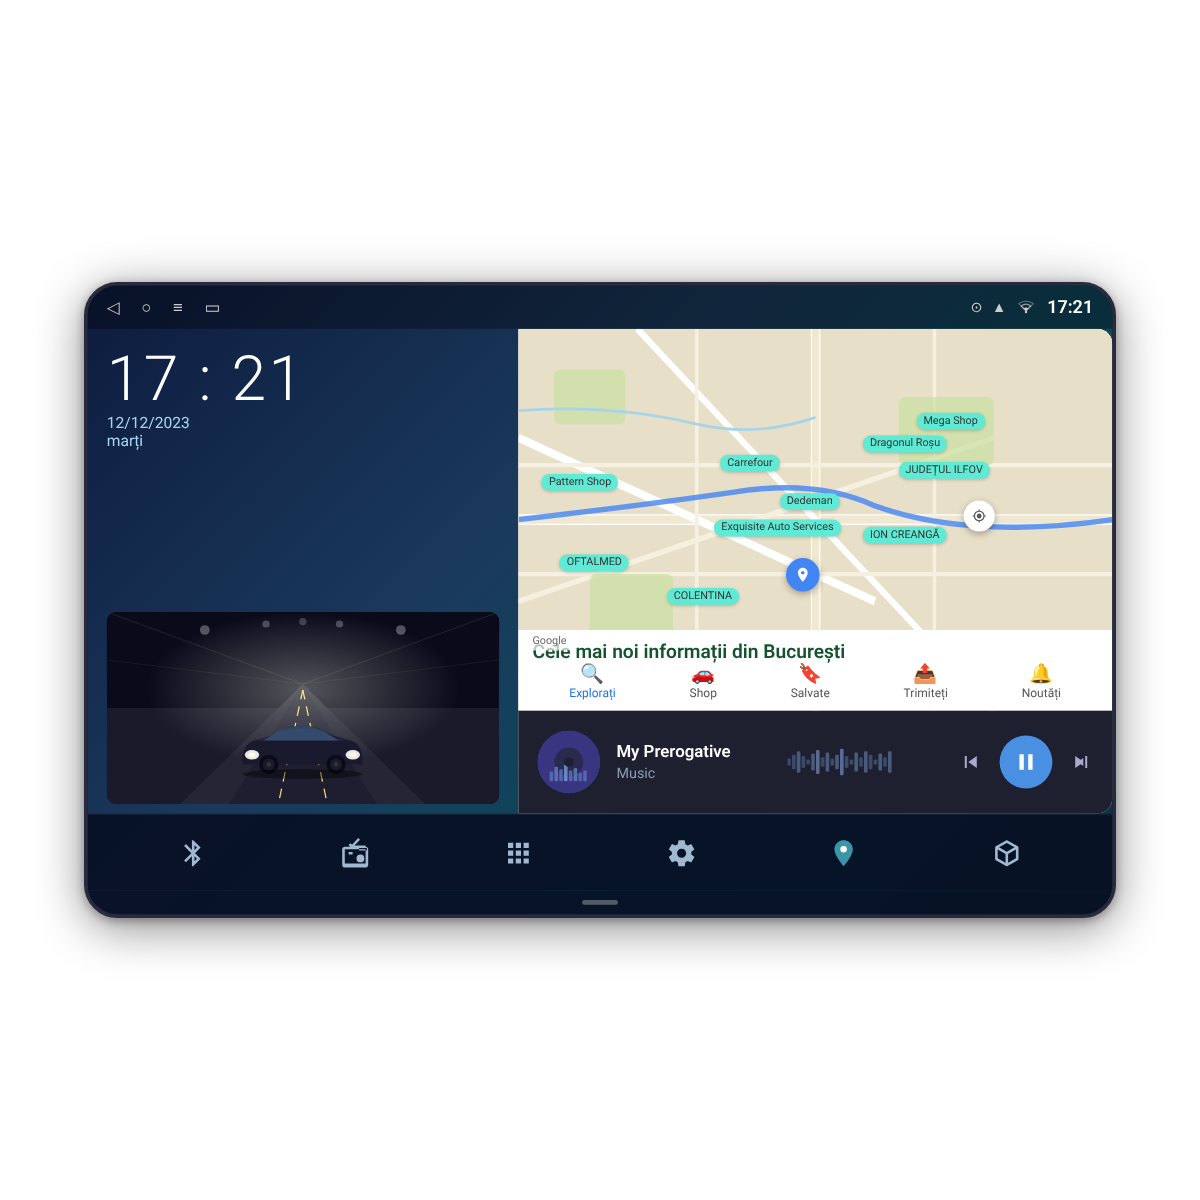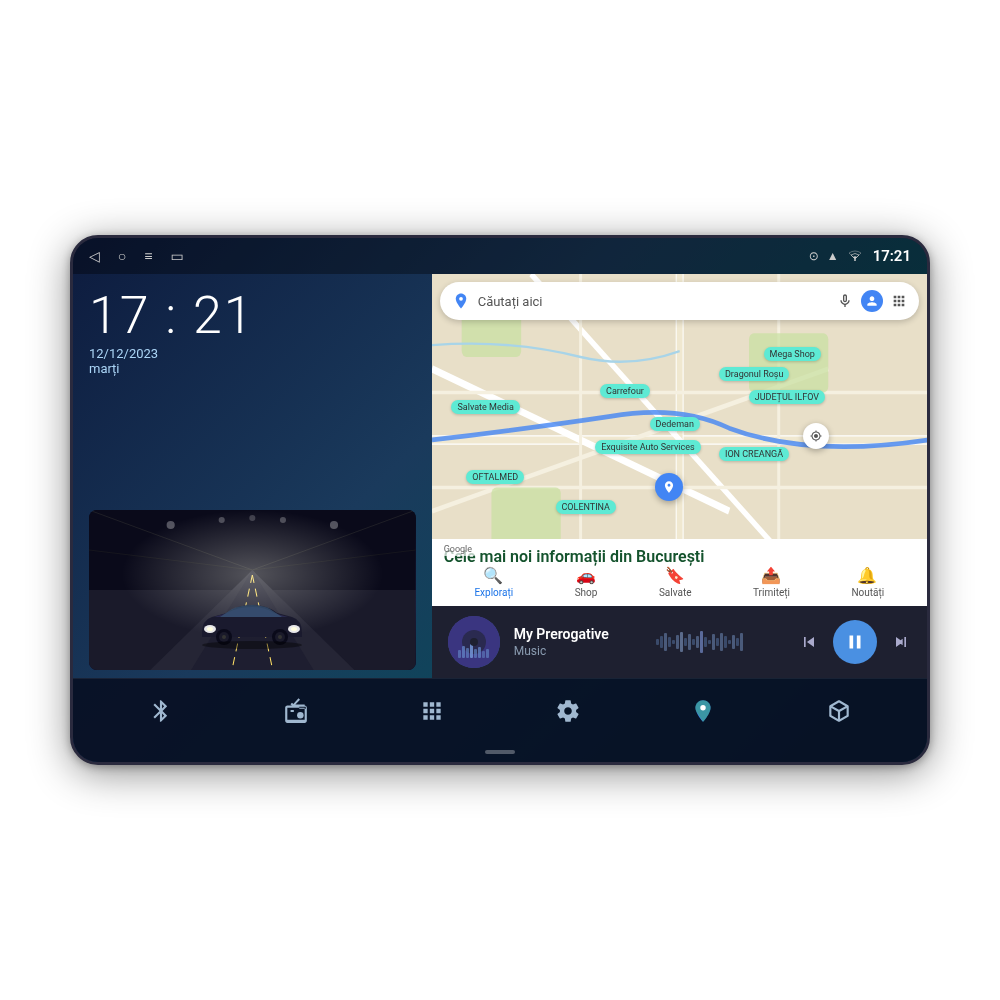--- a/index.html
+++ b/index.html
@@ -53,20 +53,21 @@
     .status-time {
       color: #fff; font-size: 15px; font-weight: 600;
     }
 
     
     .main-content {
       flex: 1;
       display: flex;
       gap: 0;
       overflow: hidden;
+      border-radius: 13px;
     }
 
     
     .left-panel {
       width: 42%;
       display: flex; flex-direction: column;
       padding: 12px 16px 8px 16px;
       background: transparent;
       position: relative;
     }
@@ -196,21 +197,21 @@
       width: 26px; height: 26px;
       background: #fff;
       border-radius: 50%;
       display: flex; align-items: center; justify-content: center;
       color: #333; font-size: 12px;
       box-shadow: 0 2px 6px rgba(0,0,0,0.3);
     }
 
     
     .music-player {
-      height: 72px;
+      height: 86px;
       background: #1e2030;
       display: flex; align-items: center;
       padding: 0 16px;
       gap: 14px;
       flex-shrink: 0;
     }
     .music-album-art {
       width: 52px; height: 52px;
       border-radius: 50%;
       background: linear-gradient(135deg, #4a3f8c, #2d5a8c);
@@ -408,21 +409,21 @@
             <rect x="30" y="30" width="60" height="40" rx="5" fill="#c8dfa0" opacity="0.7"></rect>
             <rect x="320" y="50" width="80" height="50" rx="5" fill="#c8dfa0" opacity="0.7"></rect>
             <rect x="60" y="180" width="70" height="50" rx="5" fill="#c8dfa0" opacity="0.7"></rect>
 
             <path d="M0 140 Q100 130 180 120 Q250 110 300 130 Q380 155 500 140" stroke="#4285f4" stroke-width="4" fill="none" opacity="0.8"></path>
 
             <path d="M0 60 Q80 55 150 70 Q200 80 250 65" stroke="#a8d4e8" stroke-width="2" fill="none"></path>
           </svg>
 
           <div class="map-labels">
-            <div class="map-label" style="top:38%;left:4%;">Salvate Media</div>
+            <div class="map-label" style="top:38%;left:4%;">Pattern Shop</div>
             <div class="map-label" style="top:33%;left:34%;">Carrefour</div>
             <div class="map-label" style="top:28%;left:58%;text-align:center;">Dragonul Roșu</div>
             <div class="map-label" style="top:43%;left:44%;">Dedeman</div>
             <div class="map-label" style="top:50%;left:33%;">Exquisite Auto Services</div>
             <div class="map-label" style="top:59%;left:7%;">OFTALMED</div>
             <div class="map-label" style="top:52%;left:58%;">ION CREANGĂ</div>
             <div class="map-label" style="top:35%;left:64%;">JUDEȚUL ILFOV</div>
             <div class="map-label" style="top:68%;left:25%;">COLENTINA</div>
             <div class="map-label" style="top:22%;left:67%;">Mega Shop</div>
           </div>
@@ -433,44 +434,20 @@
               </svg>
           </div>
           <div class="map-pin-white" style="position:absolute;top:45%;left:75%;z-index:6;">
             <svg width="12" height="12" viewBox="0 0 24 24">
                 <path d="M12 8c-2.21 0-4 1.79-4 4s1.79 4 4 4 4-1.79 4-4-1.79-4-4-4zm8.94 3A8.994 8.994 0 0013 3.06V1h-2v2.06A8.994 8.994 0 003.06 11H1v2h2.06A8.994 8.994 0 0011 20.94V23h2v-2.06A8.994 8.994 0 0020.94 13H23v-2h-2.06zM12 19c-3.87 0-7-3.13-7-7s3.13-7 7-7 7 3.13 7 7-3.13 7-7 7z" fill="#555"></path>
               </svg>
           </div>
 
           <div style="position:absolute;bottom:50px;left:8px;z-index:6;font-size:9px;color:#666;background:rgba(255,255,255,0.7);padding:2px 4px;border-radius:3px;margin-top:36px;">Google</div>
 
-          <div class="map-search-bar">
-
-            <svg width="18" height="18" viewBox="0 0 24 24">
-              <path d="M12 2C8.13 2 5 5.13 5 9c0 5.25 7 13 7 13s7-7.75 7-13c0-3.87-3.13-7-7-7z" fill="#4285f4"></path>
-              <circle cx="12" cy="9" r="2.5" fill="white"></circle>
-            </svg>
-            <span class="map-search-text">Căutați aici</span>
-            <div class="map-search-icons">
-
-              <svg width="16" height="16" viewBox="0 0 24 24" fill="#555">
-                <path d="M12 14c1.66 0 3-1.34 3-3V5c0-1.66-1.34-3-3-3S9 3.34 9 5v6c0 1.66 1.34 3 3 3zm-1-9c0-.55.45-1 1-1s1 .45 1 1v6c0 .55-.45 1-1 1s-1-.45-1-1V5zm6 6c0 2.76-2.24 5-5 5s-5-2.24-5-5H5c0 3.53 2.61 6.43 6 6.92V21h2v-3.08c3.39-.49 6-3.39 6-6.92h-2z"></path>
-              </svg>
-
-              <div style="width:22px;height:22px;border-radius:50%;background:#4285f4;display:flex;align-items:center;justify-content:center;">
-                <svg width="14" height="14" viewBox="0 0 24 24" fill="white">
-                    <path d="M12 12c2.21 0 4-1.79 4-4s-1.79-4-4-4-4 1.79-4 4 1.79 4 4 4zm0 2c-2.67 0-8 1.34-8 4v2h16v-2c0-2.66-5.33-4-8-4z"></path>
-                  </svg>
-              </div>
-
-              <svg width="16" height="16" viewBox="0 0 24 24" fill="#555">
-                <path d="M4 8h4V4H4v4zm6 12h4v-4h-4v4zm-6 0h4v-4H4v4zm0-6h4v-4H4v4zm6 0h4v-4h-4v4zm6-10v4h4V4h-4zm-6 4h4V4h-4v4zm6 6h4v-4h-4v4zm0 6h4v-4h-4v4z"></path>
-              </svg>
-            </div>
-          </div>
 
           <div class="maps-info-panel">
             <div class="maps-info-title">Cele mai noi informații din București</div>
             <div class="maps-nav-row">
               <div class="maps-nav-item maps-nav-active">
                 <span class="maps-nav-icon">🔍</span>
                 <span>Explorați</span>
               </div>
               <div class="maps-nav-item">
                 <span class="maps-nav-icon">🚗</span>

